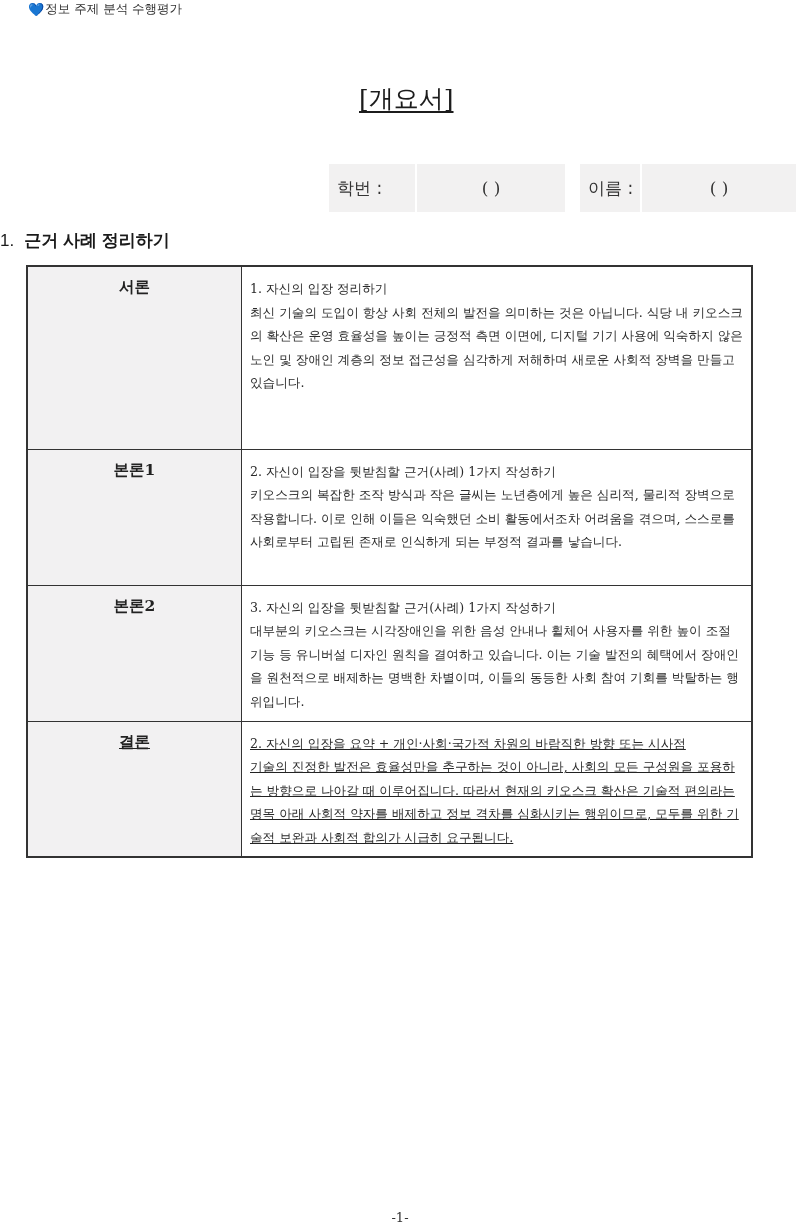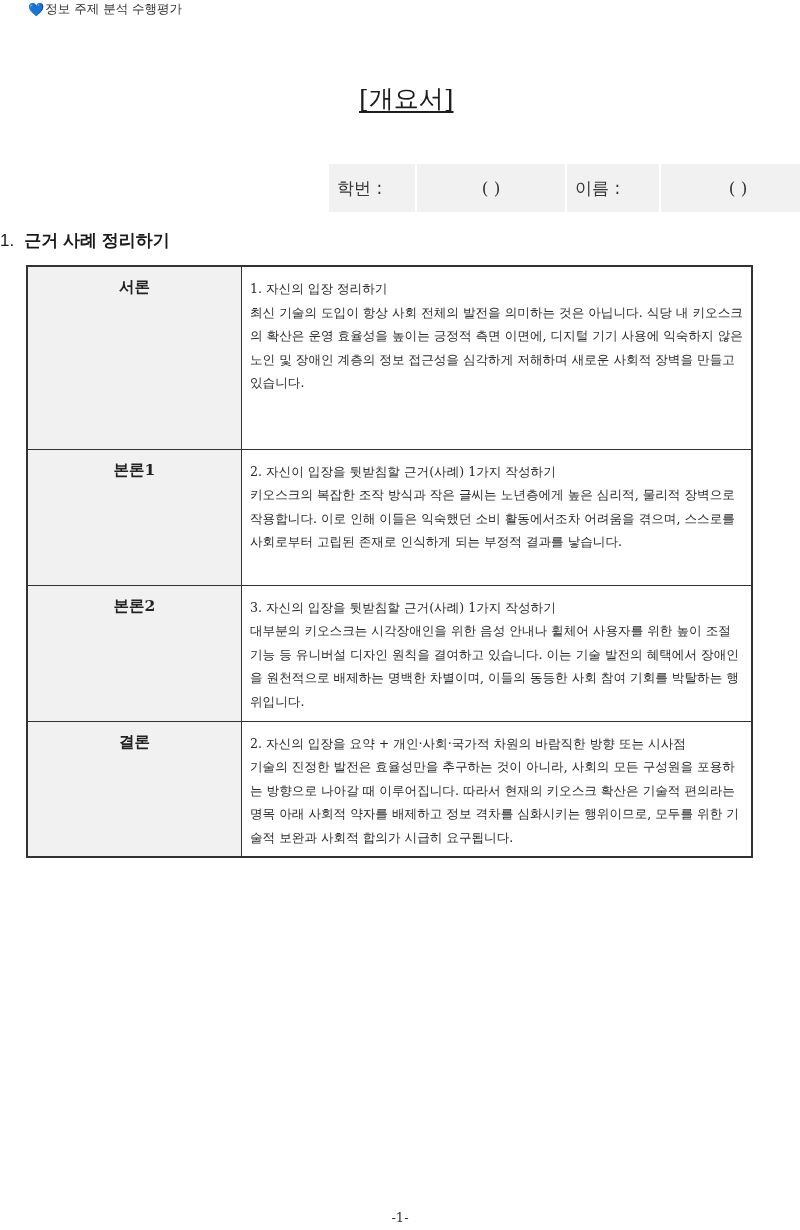--- a/index.html
+++ b/index.html
@@ -35,21 +35,21 @@
 <div class="page-header">
   <span class="heart">💙</span>
   <span>정보 주제 분석 수행평가</span>
 </div>
 
 <div class="doc-title">[개요서]</div>
 
 <div class="info-row">
   <div class="info-cell info-label" style="width:86px;">학번 :</div>
   <div class="info-cell info-value" style="width:148px;">(        )</div>
-  <div class="info-cell info-label" style="width:92px;">이름 :</div>
+  <div class="info-cell info-label" style="width:60px;margin-left:13px;">이름 :</div>
   <div class="info-cell info-value" style="width:154px;">(        )</div>
 </div>
 
 <div class="section-heading">
   <span class="num">1.</span><span>근거 사례 정리하기</span>
 </div>
 
 <table class="outline">
   <tbody>
       <tr style="height:183px;">
@@ -66,21 +66,21 @@
       <span class="answer">키오스크의 복잡한 조작 방식과 작은 글씨는 노년층에게 높은 심리적, 물리적 장벽으로 작용합니다. 이로 인해 이들은 익숙했던 소비 활동에서조차 어려움을 겪으며, 스스로를 사회로부터 고립된 존재로 인식하게 되는 부정적 결과를 낳습니다.</span>
     </td>
   </tr>
   <tr style="height:136px;">
     <td class="row-label">본론2</td>
     <td class="row-body">
       <span class="prompt">3. 자신의 입장을 뒷받침할 근거(사례) 1가지 작성하기</span>
       <span class="answer">대부분의 키오스크는 시각장애인을 위한 음성 안내나 휠체어 사용자를 위한 높이 조절 기능 등 유니버설 디자인 원칙을 결여하고 있습니다. 이는 기술 발전의 혜택에서 장애인을 원천적으로 배제하는 명백한 차별이며, 이들의 동등한 사회 참여 기회를 박탈하는 행위입니다.</span>
     </td>
   </tr>
-  <tr style="height:136px;">
+  <tr style="height:136px;text-decoration:underline;">
     <td class="row-label">결론</td>
     <td class="row-body">
       <span class="prompt">2. 자신의 입장을 요약 + 개인·사회·국가적 차원의 바람직한 방향 또는 시사점</span>
       <span class="answer">기술의 진정한 발전은 효율성만을 추구하는 것이 아니라, 사회의 모든 구성원을 포용하는 방향으로 나아갈 때 이루어집니다. 따라서 현재의 키오스크 확산은 기술적 편의라는 명목 아래 사회적 약자를 배제하고 정보 격차를 심화시키는 행위이므로, 모두를 위한 기술적 보완과 사회적 합의가 시급히 요구됩니다.</span>
     </td>
   </tr>
 </tbody>
   </table>
 
 <div class="page-number">-1-</div>

